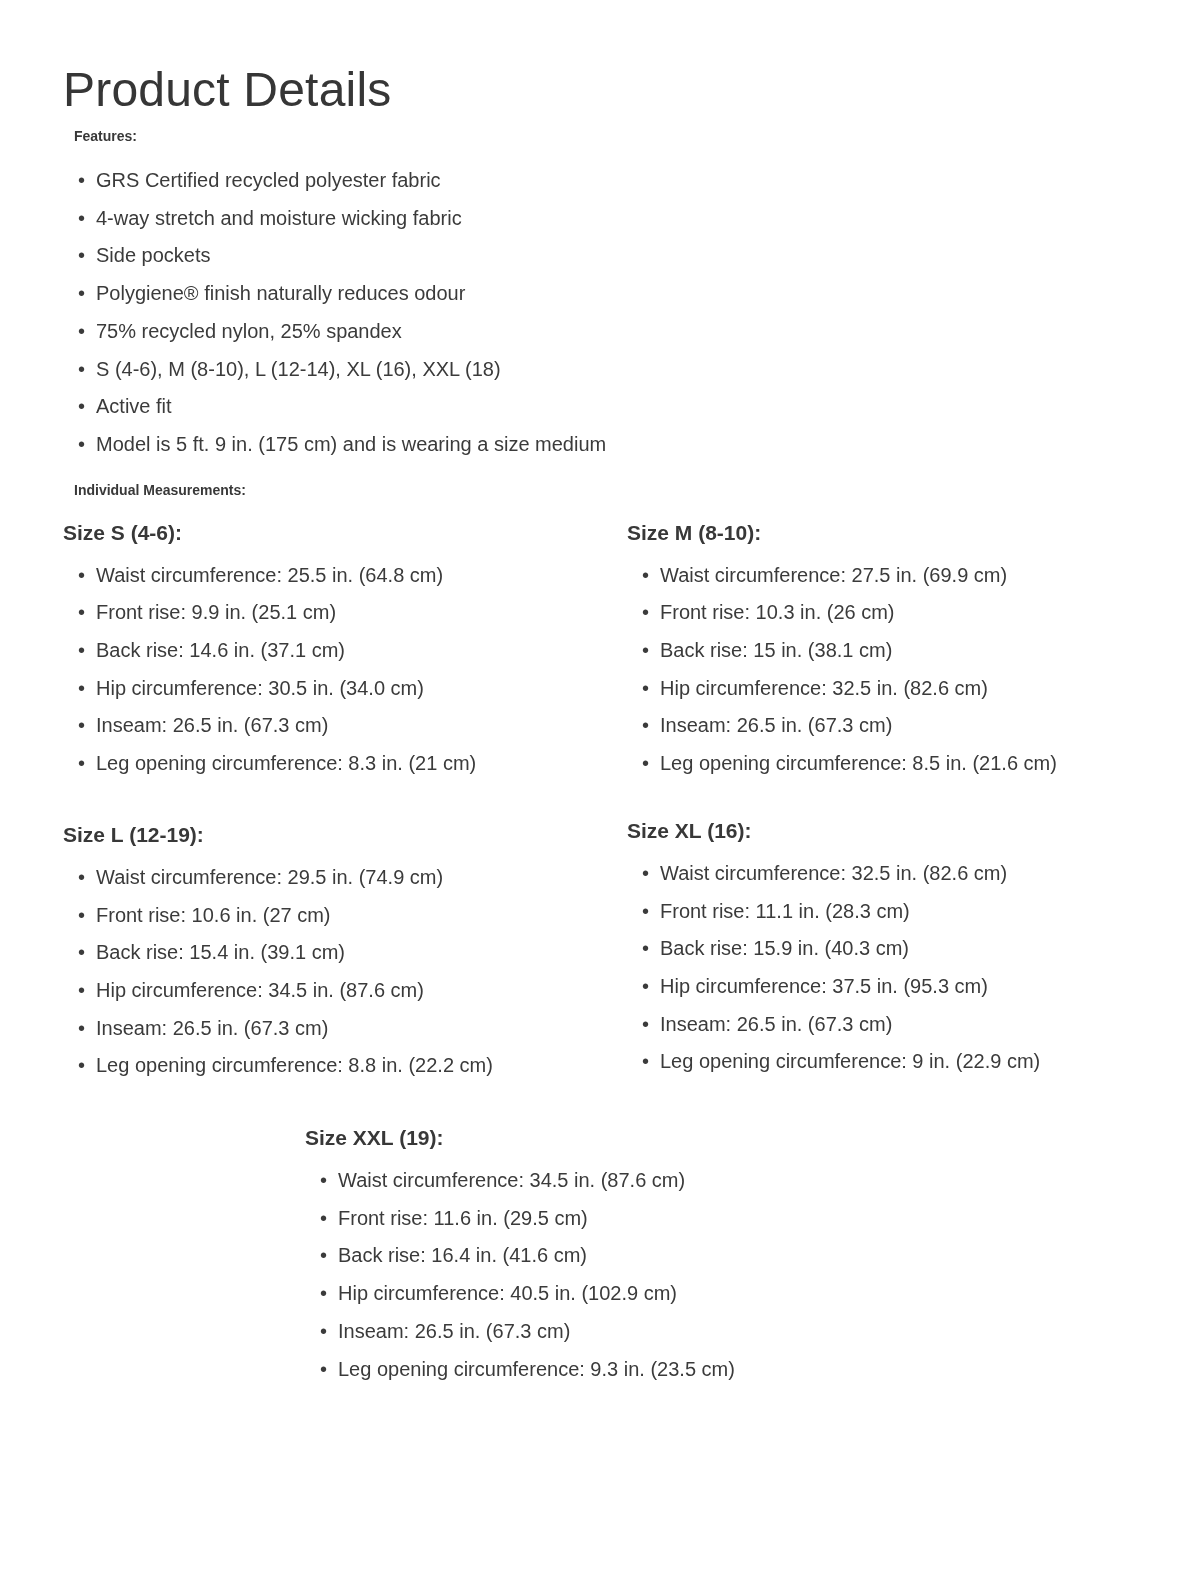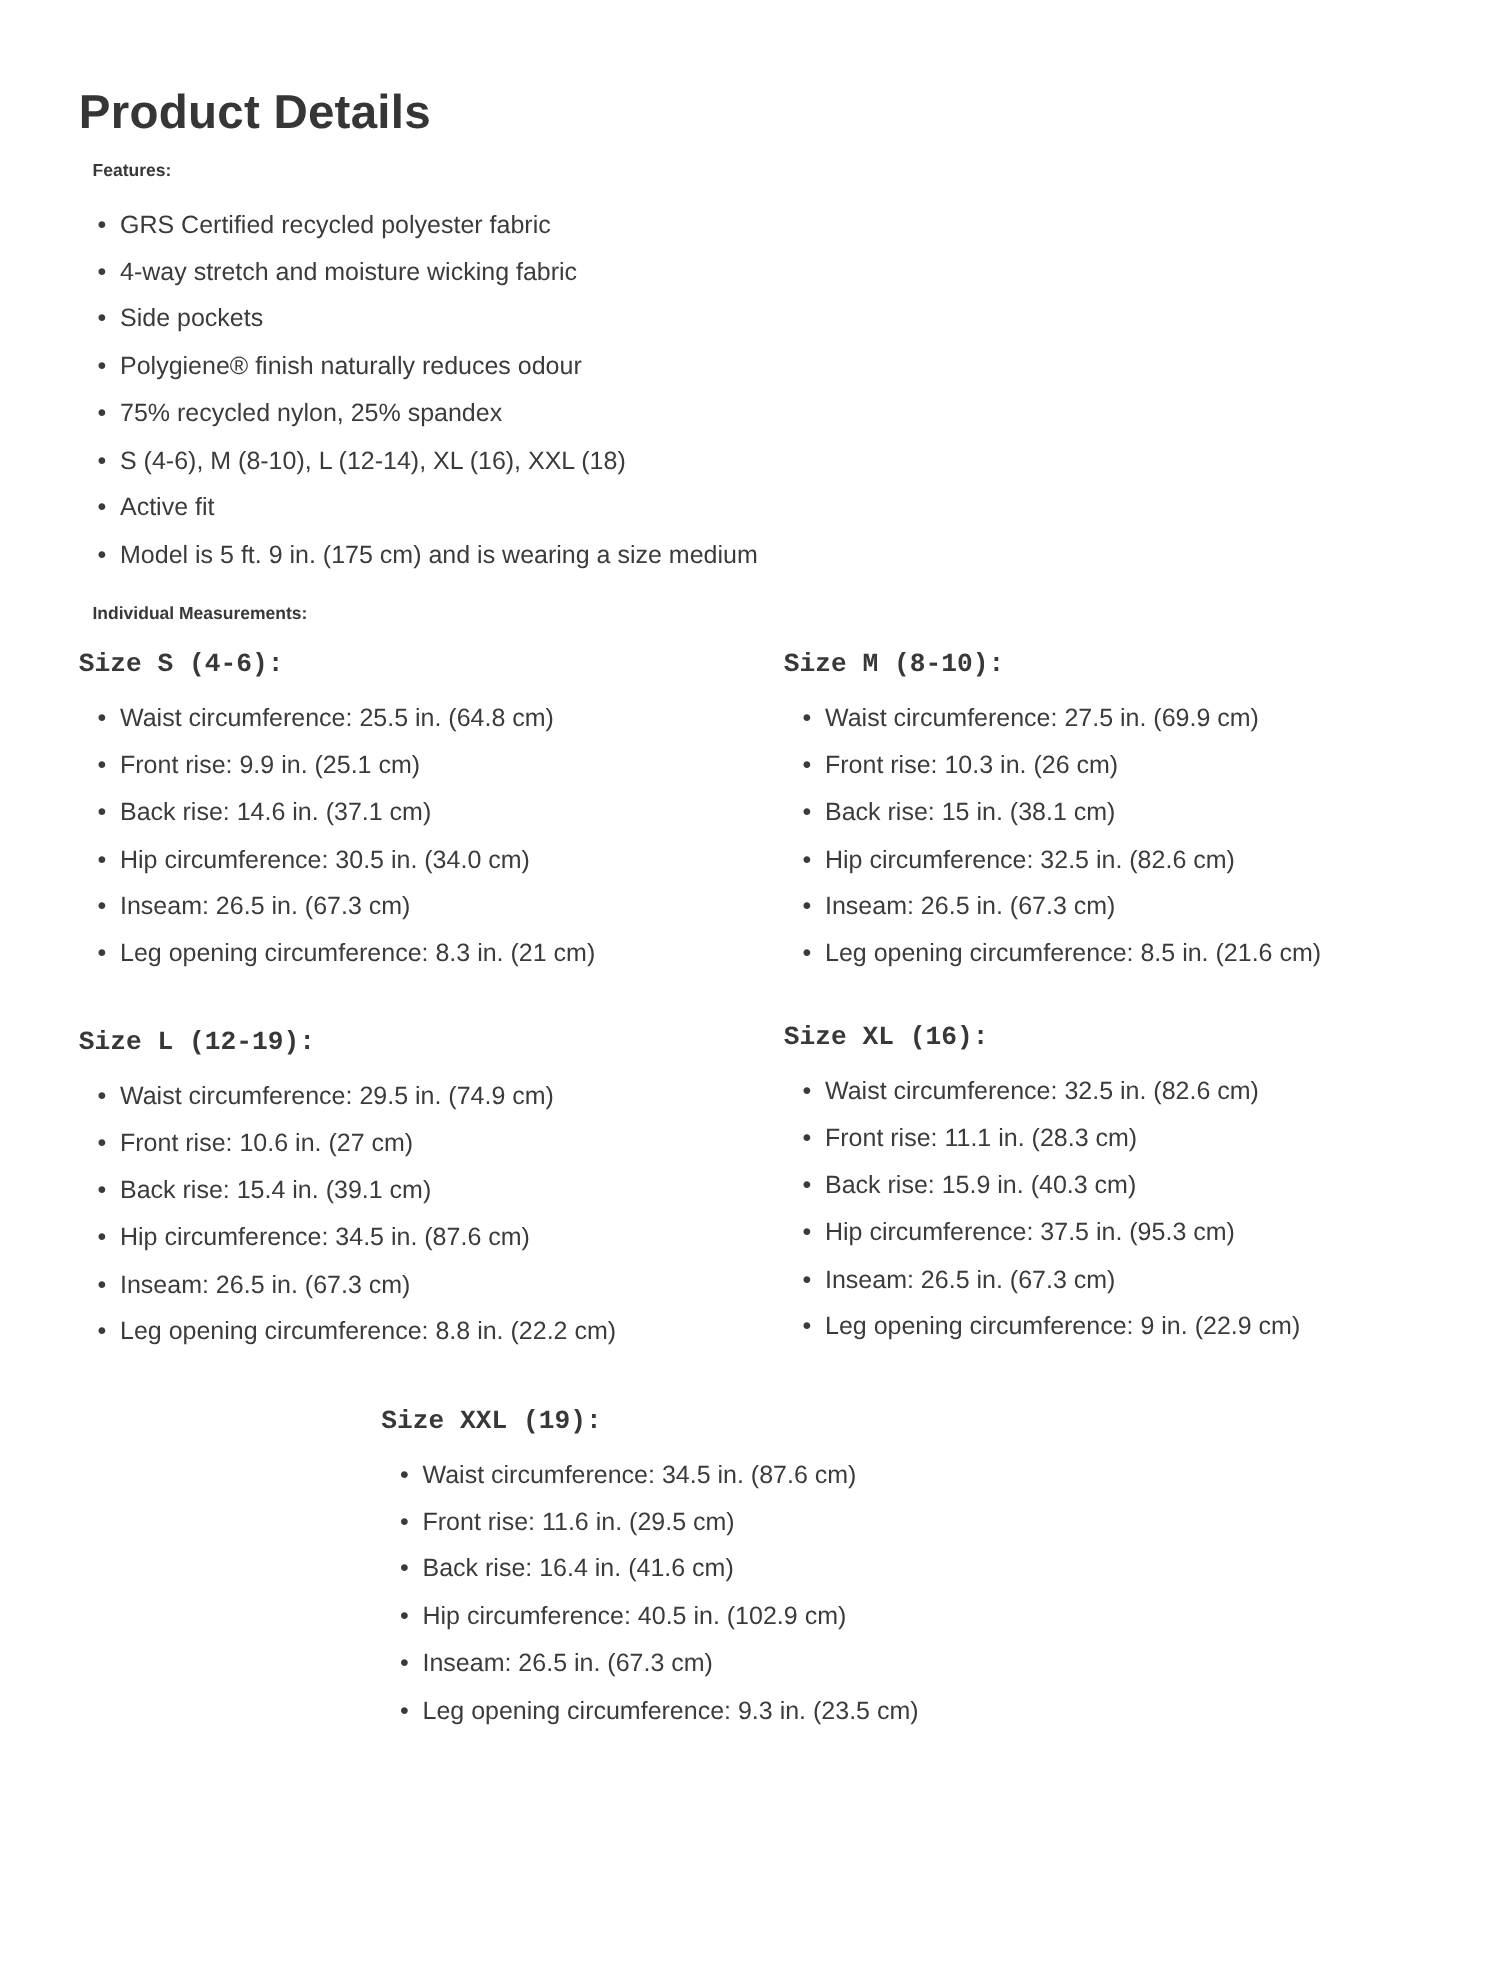--- a/index.html
+++ b/index.html
@@ -15,23 +15,23 @@
     overflow: hidden;
   }
   .page {
     box-sizing: border-box;
     width: 1201px;
     height: 1573px;
     padding: 70px 20px 0 63px;
   }
   h1.page-title {
     margin: 0;
-    font-size: 38px;
+    font-size: 48px;
     line-height: 40px;
-    font-weight: bold;
+    font-weight: normal;
     color: #363636;
     letter-spacing: 0.2px;
   }
   h2.section-heading {
     margin: 11px;
     font-size: 14px;
     line-height: 30px;
     font-weight: bold;
     color: #383838;
   }
@@ -70,21 +70,20 @@
   .size-col-right {
     flex: 1 1 auto;
   }
   .size-col-right.raised { margin-top: -4px; }
   h3.size-heading {
     margin: 0;
     font-size: 21px;
     line-height: 30px;
     font-weight: bold;
     color: #383838;
-    font-family: Liberation Mono, monospace;
   }
   .size-block ul.bullets { margin-top: 9px; }
   .size-xxl-block {
     margin-top: 38px;
     margin-left: 242px;
   }
 </style>
 </head>
 <body>
 

